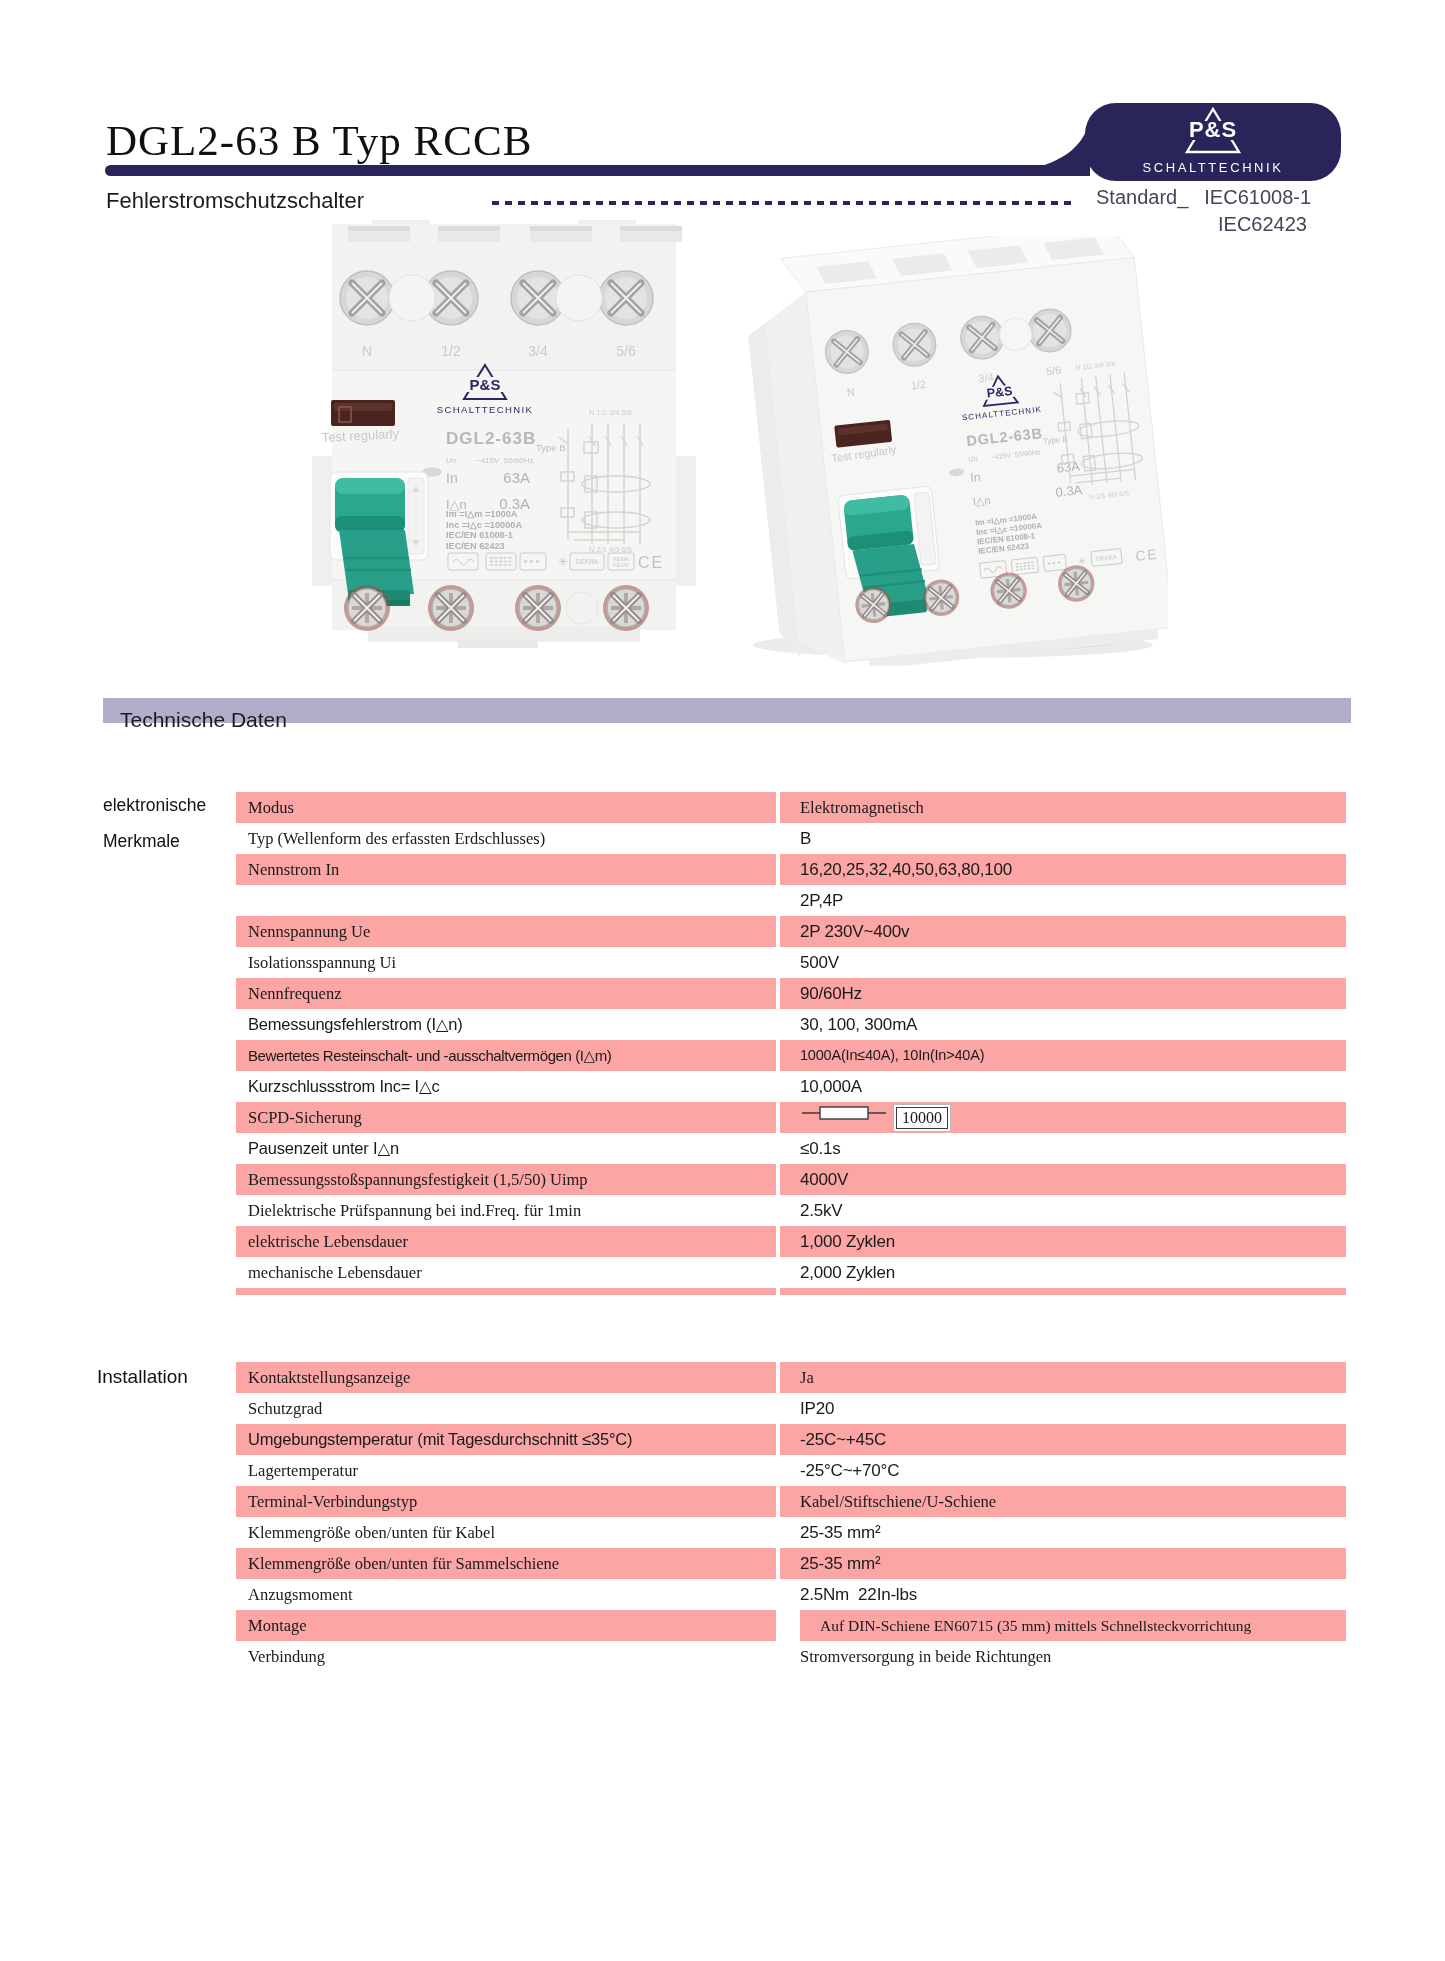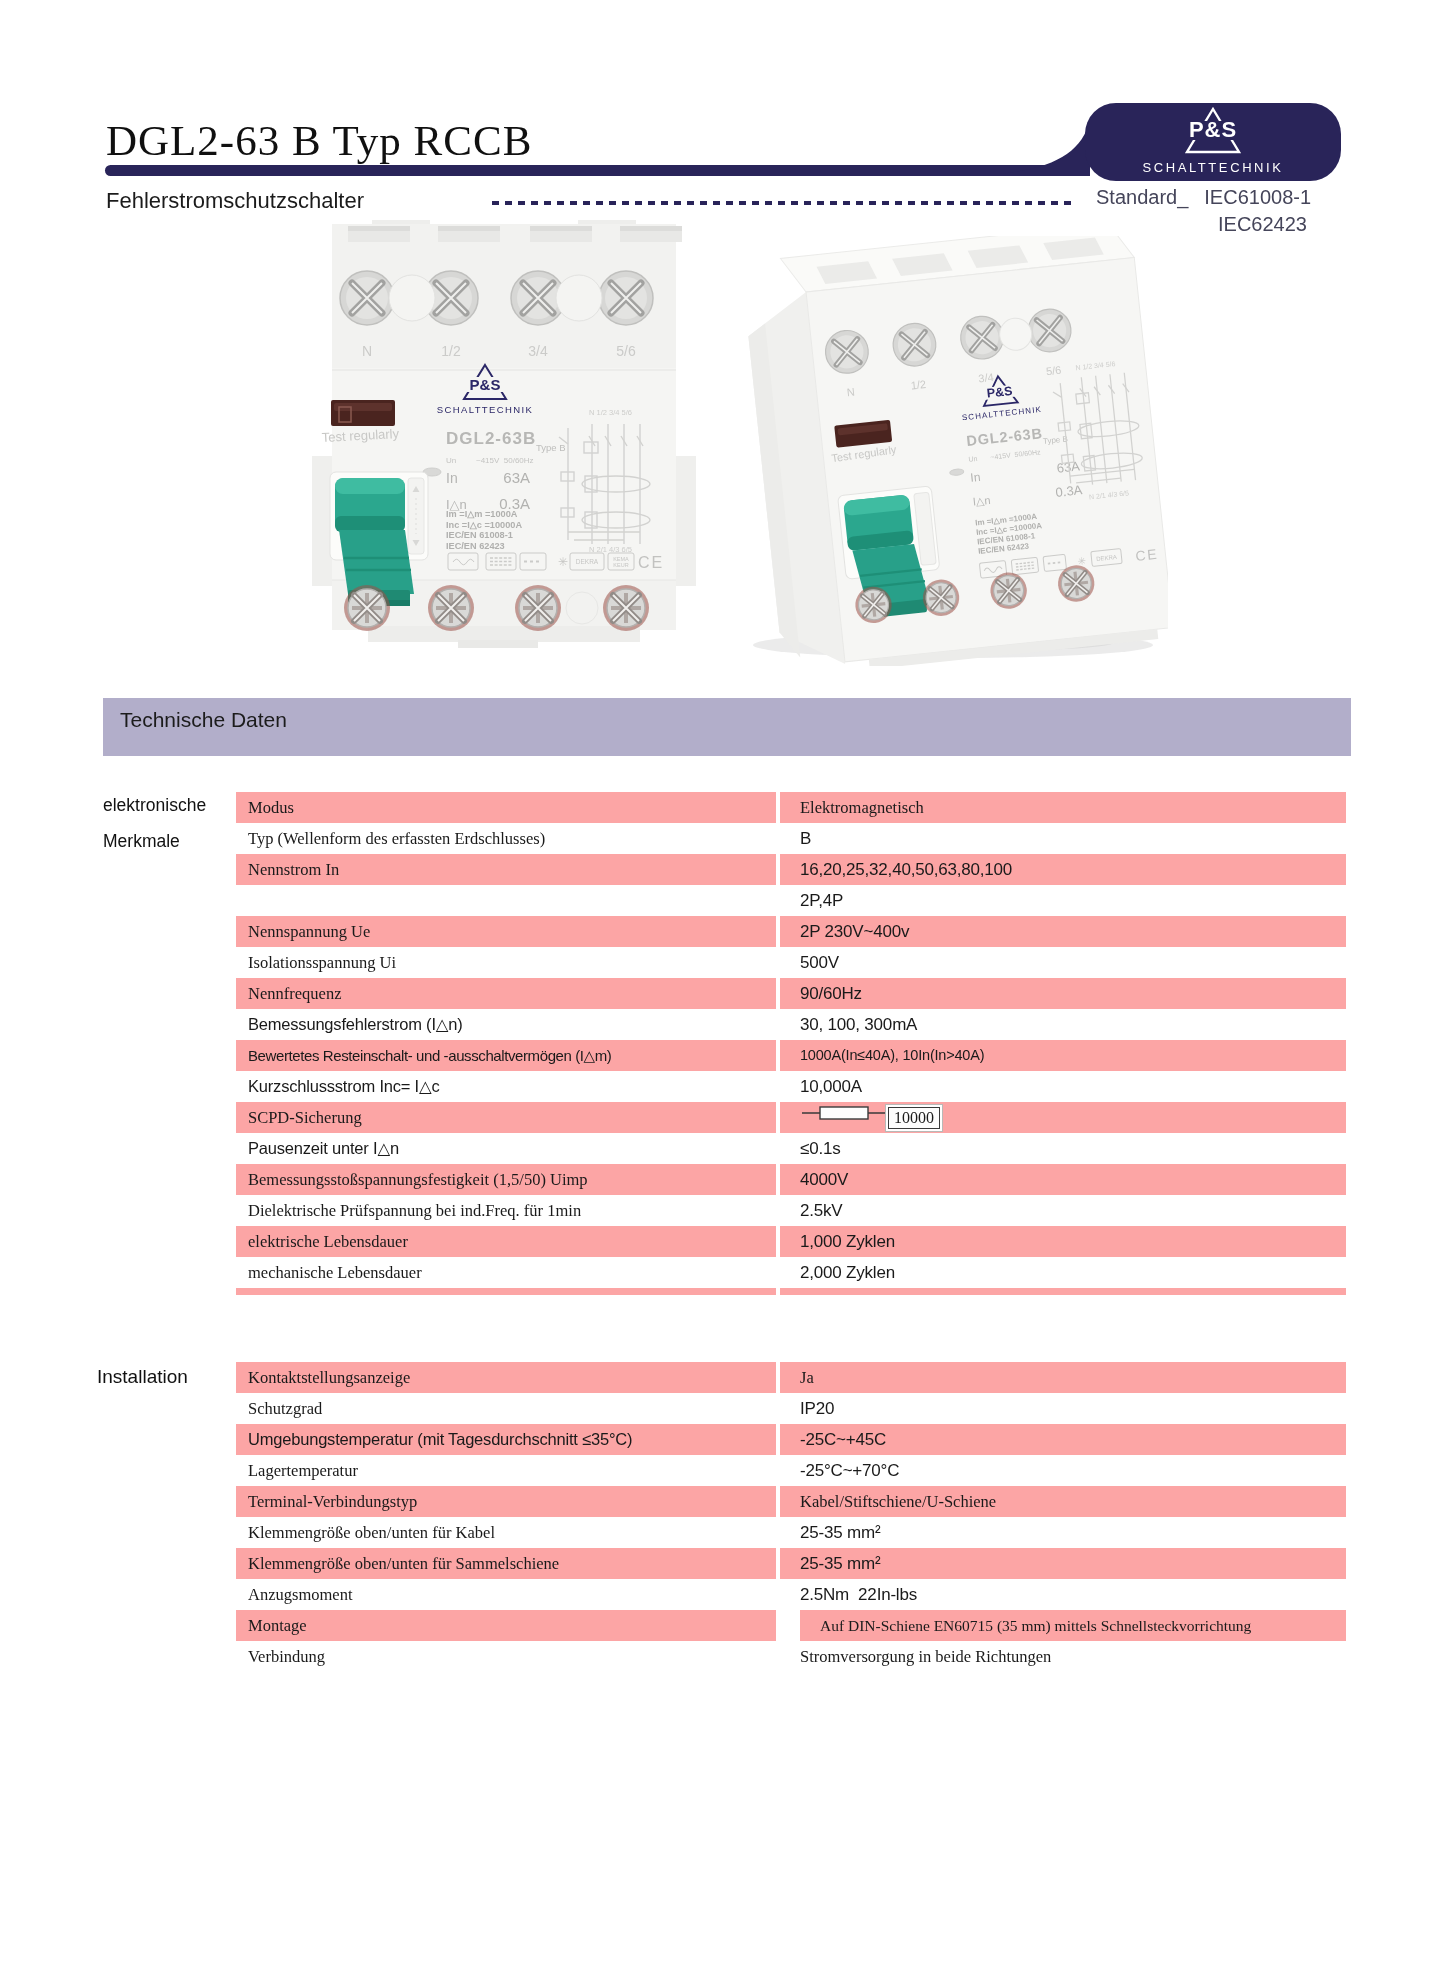--- a/index.html
+++ b/index.html
@@ -11,42 +11,42 @@
   .title{position:absolute;left:106px;top:116px;font-size:43px;
          font-family:"Liberation Serif",serif;letter-spacing:1px;color:#101010;white-space:nowrap;}
   .hdr-svg{position:absolute;left:0;top:0;}
   .subtitle{position:absolute;left:106px;top:188px;font-size:22px;color:#1b1b1b;}
   .dashes{position:absolute;left:492px;top:201px;width:585px;height:4px;
           background:repeating-linear-gradient(90deg,#292459 0,#292459 7px,transparent 7px,transparent 13px);}
   .std1{position:absolute;left:1096px;top:186px;font-size:20px;color:#45455a;white-space:nowrap;}
   .std1 .lab{margin-right:16px;}
   .std2{position:absolute;left:1218px;top:213px;font-size:20px;color:#45455a;}
 
-  .secbar{position:absolute;left:103px;top:698px;width:1248px;height:58px;background:#b2aeca;
+  .secbar{position:absolute;left:103px;top:698px;width:1248px;height:25px;background:#b2aeca;
           font-size:21px;line-height:43px;padding-left:17px;box-sizing:border-box;color:#1c1c1c;}
   .side1{position:absolute;left:103px;top:795px;font-size:17.5px;color:#111;}
   .side2{position:absolute;left:103px;top:831px;font-size:17.5px;color:#111;}
   .side3{position:absolute;left:97px;top:1366px;font-size:19px;color:#111;}
 
   .tbl{position:absolute;left:236px;width:1110px;}
   #tbl1{top:792px;}
   #tbl2{top:1362px;}
   .trow{display:flex;height:31px;}
   .trow.thin{height:7px;}
   .tcell{box-sizing:border-box;line-height:31px;white-space:nowrap;overflow:visible;}
   .tlabel{width:540px;padding-left:12px;}
   .tvalue{flex:1;margin-left:4px;padding-left:20px;}
   .trow.shade .tcell{background:#fca5a5;}
   .tvalue.f-sans{font-size:17px;}
   .trow.sm .tlabel{font-size:15px;letter-spacing:-0.4px;}
   .trow.sm .tvalue{font-size:14.5px;}
   .trow.vsm .tvalue{font-size:15.5px;margin-left:24px;}
 
   .fuse-wrap{display:inline-block;vertical-align:middle;margin-top:-3px;}
-  .fuse-box{display:inline-block;vertical-align:middle;margin-left:0;margin-top:-3px;
+  .fuse-box{display:inline-block;vertical-align:middle;margin-left:8px;margin-top:-3px;
             font-family:"Liberation Serif",serif;font-size:16px;border:1.6px solid #3a3a3a;
             box-shadow:0 0 0 2px #fff,0 0 0 3px #b9b9b7;padding:0 5px;height:20px;line-height:20px;background:#fdfdfd;}
 
   .devL{position:absolute;left:308px;top:220px;}
   .devR{position:absolute;left:728px;top:236px;}
   svg text{font-family:"Liberation Sans",sans-serif;}
 </style>
 </head>
 <body>
 

